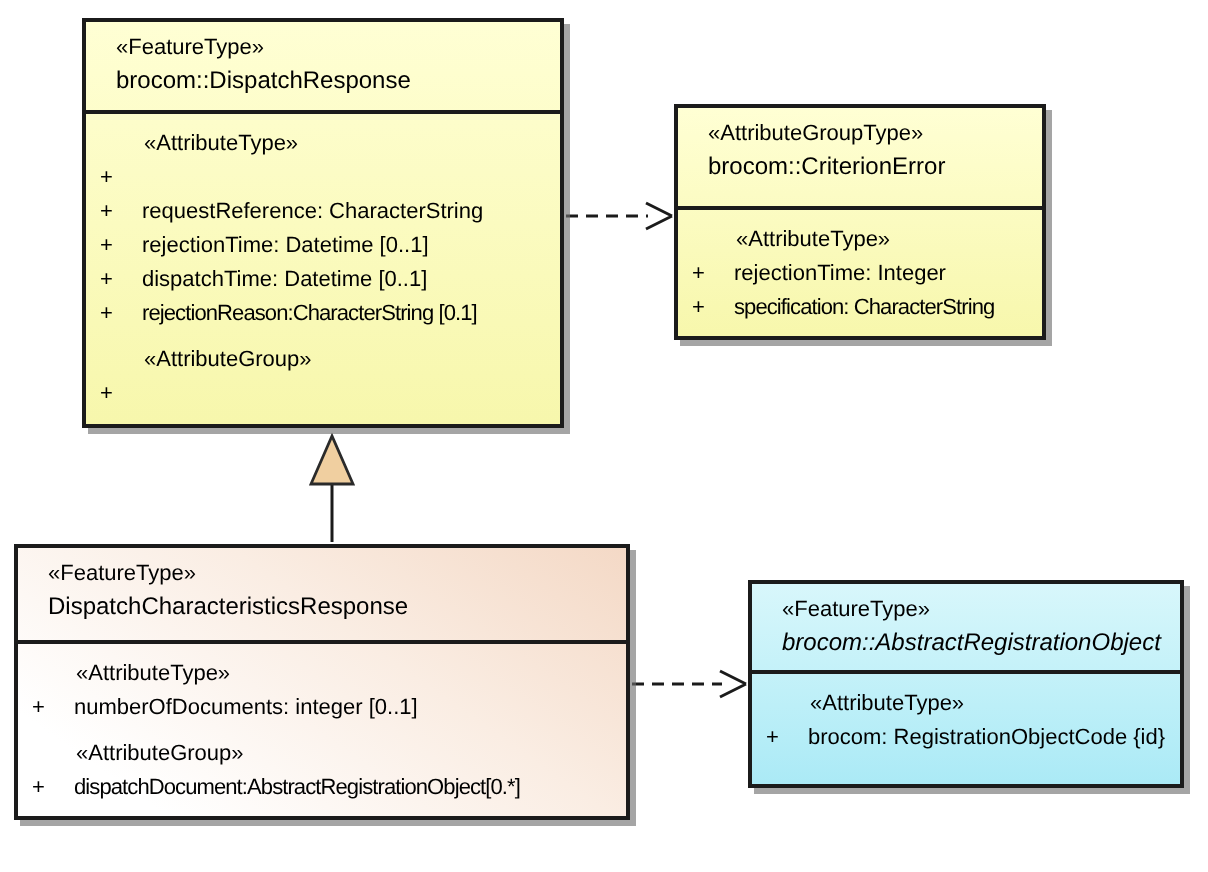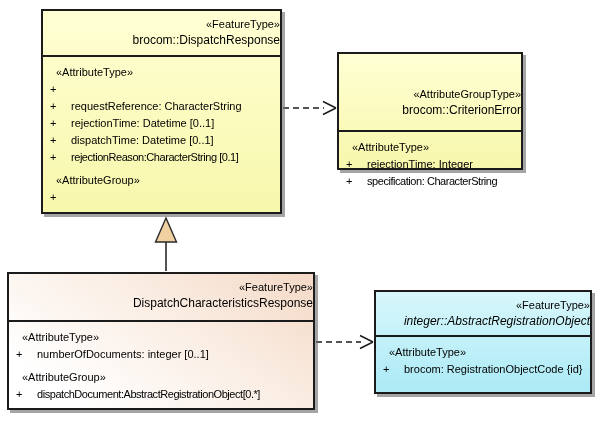--- a/index.html
+++ b/index.html
@@ -6,40 +6,40 @@
   #canvas{
     position:relative;width:604px;height:436px;background:#ffffff;overflow:hidden;
     font-family:"Liberation Sans",sans-serif;color:#000;
   }
   .uml-class{
     position:absolute;box-sizing:border-box;z-index:2;
     border:2px solid #1b1b1b;
     box-shadow:3px 3px 0 rgba(110,110,110,0.62);
     font-size:11px;line-height:17px;
   }
-  .title{border-bottom:2px solid #1b1b1b;text-align:right;overflow:hidden;padding-left:15px;}
+  .title{border-bottom:2px solid #1b1b1b;text-align:left;overflow:hidden;padding-left:15px;}
   .stereotype{padding-top:6px;height:14px;line-height:14px;font-size:11px;}
   .cname{font-weight:normal;font-size:12px;height:16px;line-height:16px;padding-top:1px;}
   .italic .cname{font-style:italic;}
   .body{position:relative;}
   .sec1{padding-top:7px;}
   .sec2{padding-top:6px;}
-  .sec-h{padding-left:13px;height:17px;}
+  .sec-h{padding-left:29px;height:17px;}
   .row{position:relative;padding-left:28px;height:17px;white-space:nowrap;}
   .row .vis{position:absolute;left:7px;}
   .tight{letter-spacing:-0.45px;}
 
   
   #c-dispatch-response{left:41px;top:9px;width:241px;height:205px;
     background:linear-gradient(180deg,#FFFFD4 0%,#F7F7AC 100%);}
   #c-dispatch-response .title{height:44px;}
 
   #c-criterion-error{left:337px;top:52px;width:186px;height:118px;
     background:linear-gradient(180deg,#FFFFD4 0%,#F7F7AC 100%);}
-  #c-criterion-error .title{height:49px;margin-top:27px;}
+  #c-criterion-error .title{height:49px;}
 
   #c-dispatch-characteristics{left:7px;top:272px;width:308px;height:138px;
     background:linear-gradient(215deg,#F4D9C6 0%,#FAEDE3 40%,#FFFFFF 85%);}
   #c-dispatch-characteristics .title{height:46px;}
 
   #c-abstract-registration{left:374px;top:290px;width:218px;height:104px;
     background:linear-gradient(180deg,#D8F7FB 0%,#ABEAF6 100%);}
   #c-abstract-registration .title{height:43px;}
 
   #connector-layer{position:absolute;left:0;top:0;z-index:1;}
@@ -143,21 +143,21 @@
           <span class="vis">+</span>
           <span>dispatchDocument:AbstractRegistrationObject[0.*]</span>
         </div>
       </div>
     </div>
   </div>
 
   <div id="c-abstract-registration" class="uml-class italic">
     <div class="title">
       <div class="stereotype">«FeatureType»</div>
-      <div class="cname">integer::AbstractRegistrationObject</div>
+      <div class="cname">brocom::AbstractRegistrationObject</div>
     </div>
     <div class="body">
       <div class="sec1">
         <div class="sec-h">«AttributeType»</div>
         <div class="row">
           <span class="vis">+</span>
           <span>brocom: RegistrationObjectCode {id}</span>
         </div>
       </div>
     </div>

